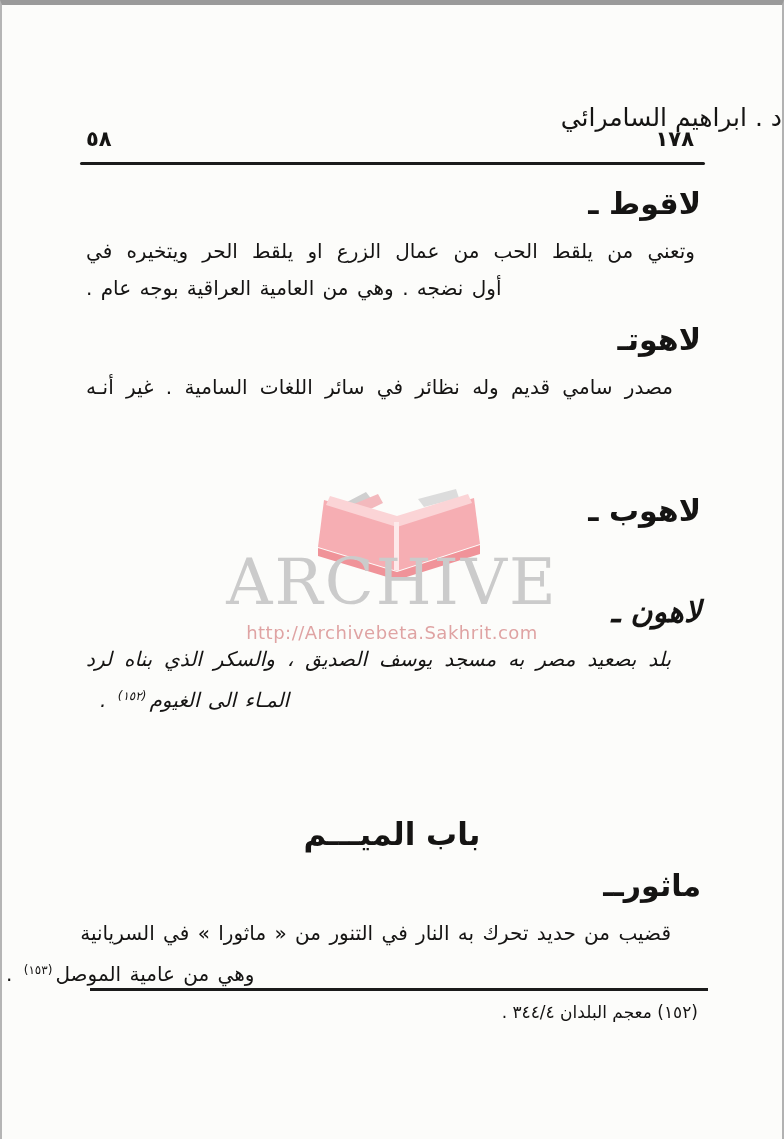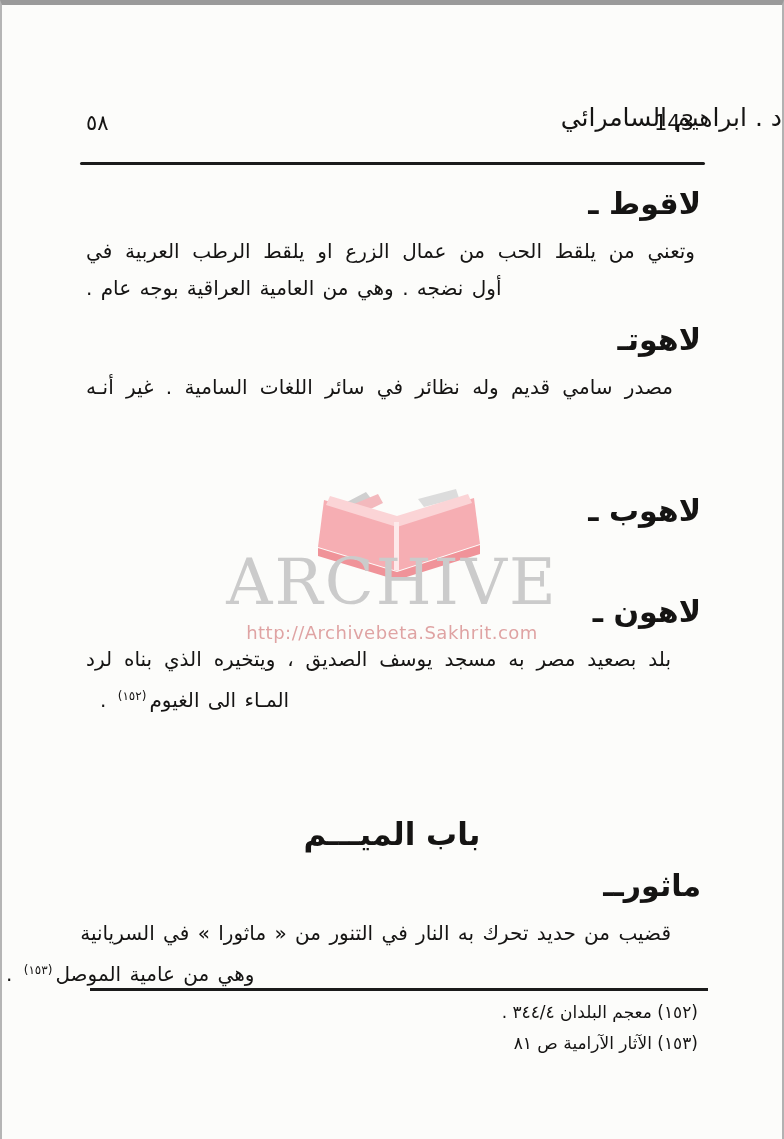--- a/index.html
+++ b/index.html
@@ -10,21 +10,21 @@
     background:#fcfcfa;
     border-top:5px solid #9a9a9a;
     border-left:2px solid #b5b5b5;
     border-right:2px solid #b2b2b2;
     box-sizing:border-box;
     overflow:hidden;
     font-family:"DejaVu Sans", sans-serif;
     color:#151413;
   }
   
-  .hdr-num{position:absolute;top:106px;font-size:21px;font-weight:normal;}
+  .hdr-num{position:absolute;top:122px;font-size:21px;font-weight:bold;}
   .hdr-num.left{left:84px;}
   .hdr-num.right{right:88px;}
   .hdr-author{
     position:absolute;top:98px;left:0;right:0;text-align:right;
     font-size:25px;font-weight:normal;direction:rtl;
   }
   .hdr-rule{position:absolute;top:157px;left:78px;width:625px;height:3px;background:#1b1b1b;border-radius:2px;}
   
   .watermark{position:absolute;left:0;top:0;width:100%;height:100%;z-index:1;pointer-events:none;}
   .wm-book{position:absolute;left:304px;top:481px;}
@@ -46,21 +46,21 @@
   }
   .sec-body{margin-top:6px;}
   .bline{
     direction:rtl;font-size:20px;line-height:36.5px;white-space:nowrap;
     word-spacing:2px;
   }
   .bline.full{text-align:justify;text-align-last:justify;}
   .bline.left{text-align:left;}
   .bline.outdent{margin-left:-80px;}
   .fn-ref{font-size:12px;vertical-align:7px;margin:0 3px;letter-spacing:1px;}
-  .s0{top:176px;} .s1{top:312px;} .s2{top:483px;} .s3{top:584px;} .s4{top:858px;}
+  .s0{top:176px;} .s1{top:312px;} .s2{top:483px;} .s3{top:584px;font-style:italic;} .s4{top:858px;}
   .chapter{
     position:absolute;top:806px;left:0;right:0;text-align:center;
     direction:rtl;font-size:31px;font-weight:bold;line-height:46px;
   }
   .fn-rule{position:absolute;top:983px;left:88px;width:618px;height:2.5px;background:#1b1b1b;}
   .footnotes{
     position:absolute;top:992px;right:84px;left:84px;
     direction:rtl;text-align:right;font-size:17px;line-height:31px;
   }
 </style>
@@ -82,60 +82,59 @@
       <polygon points="88,36 93,36 93,85 88,84" fill="#fde9ea"></polygon>
     </svg>
     <div class="wm-archive">ARCHIVE</div>
     <div class="wm-url">http://Archivebeta.Sakhrit.com</div>
   </div>
 
   <div class="content">
 
     <span class="hdr-num left">٥٨</span>
     <div class="hdr-author">د . ابراهيم السامرائي</div>
-    <span class="hdr-num right">143</span>
+    <span class="hdr-num right">١٧٨</span>
     <div class="hdr-rule"></div>
 
     <div class="section s0">
       <div class="sec-heading">لاقوط ـ</div>
       <div class="sec-body">
-          <div class="bline full" style="padding-right: 6px;"><span>وتعني من يلقط الحب من عمال الزرع او يلقط الرطب العربية في</span></div>
+          <div class="bline full" style="padding-right: 6px;"><span>وتعني من يلقط الحب من عمال الزرع او يلقط الحر ويتخيره في</span></div>
           <div class="bline left"><span>أول نضجه . وهي من العامية العراقية بوجه عام .</span></div>
         </div>
     </div>
 
     <div class="section s1">
       <div class="sec-heading">لاهوتـ</div>
       <div class="sec-body">
           <div class="bline full" style="padding-right: 28px;"><span>مصدر سامي قديم وله نظائر في سائر اللغات السامية . غير أنـه</span></div>
         </div>
     </div>
 
     <div class="section s2">
       <div class="sec-heading">لاهوب ـ</div>
     </div>
 
     <div class="section s3">
       <div class="sec-heading">لاهون ـ</div>
       <div class="sec-body">
-          <div class="bline full" style="padding-right: 30px;"><span>بلد بصعيد مصر به مسجد يوسف الصديق ، ويتخيره الذي بناه لرد</span></div>
+          <div class="bline full" style="padding-right: 30px;"><span>بلد بصعيد مصر به مسجد يوسف الصديق ، والسكر الذي بناه لرد</span></div>
           <div class="bline left" style="padding-left: 14px;"><span>المـاء الى الغيوم</span><span class="fn-ref">(١٥٢)</span><span> .</span></div>
         </div>
     </div>
 
     <div class="chapter">باب الميـــم</div>
 
     <div class="section s4">
       <div class="sec-heading">ماثورــ</div>
       <div class="sec-body">
           <div class="bline full" style="padding-right: 30px;"><span>قضيب من حديد تحرك به النار في التنور من « ماثورا » في السريانية</span></div>
           <div class="bline left outdent"><span>وهي من عامية الموصل</span><span class="fn-ref">(١٥٣)</span><span> .</span></div>
         </div>
     </div>
 
     <div class="fn-rule"></div>
     <div class="footnotes">
         <div>(١٥٢) معجم البلدان ٣٤٤/٤ .</div>
-        <div>(١٥٣) الآثار الآرامية ص ٨١</div>
       </div>
 
   </div>
 </div>
 
 </body></html>

